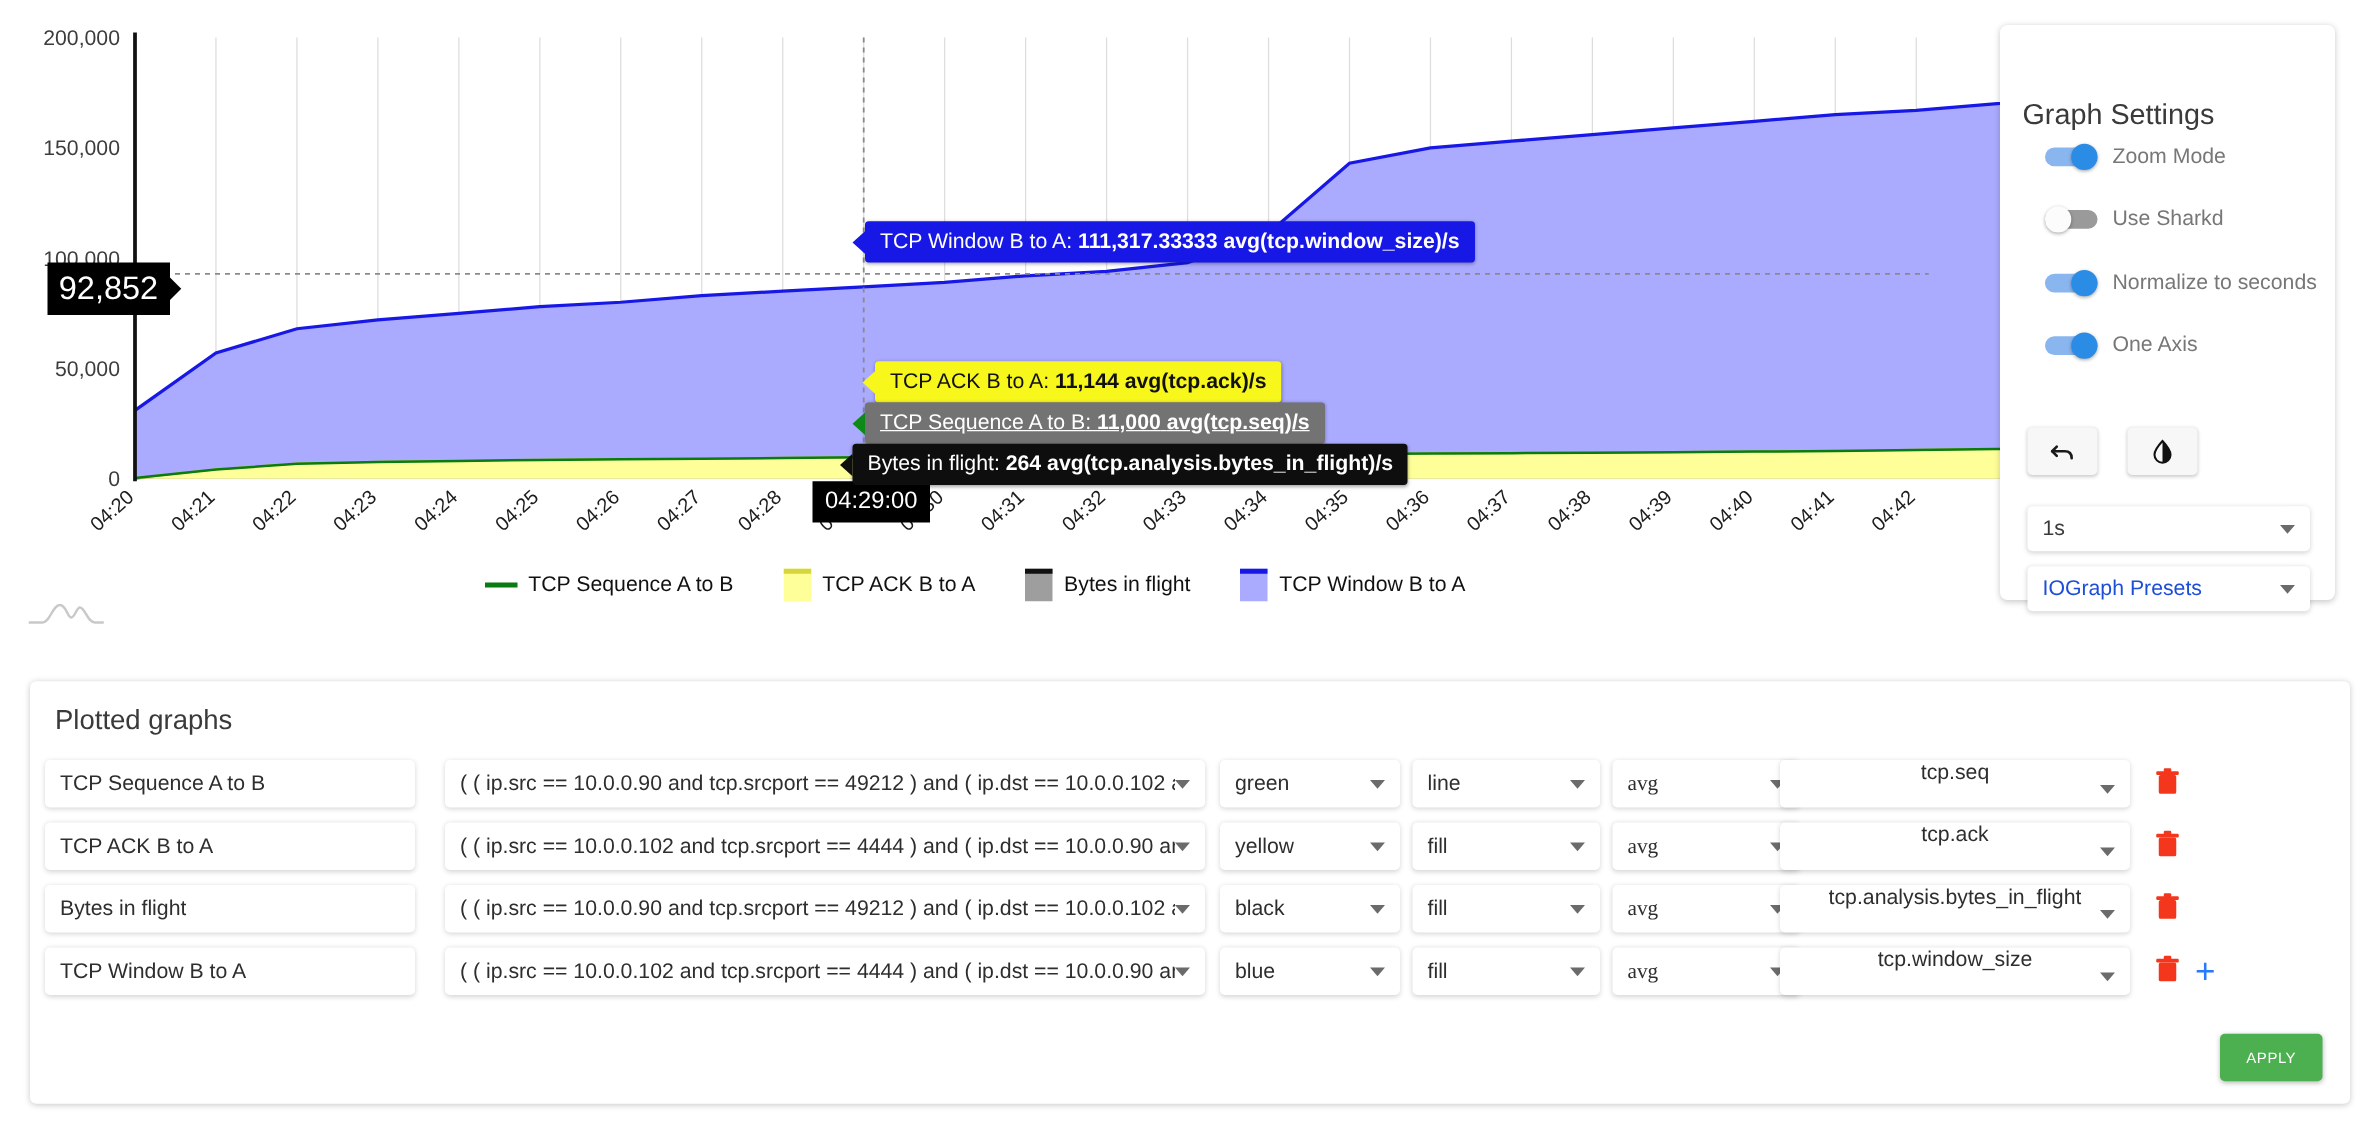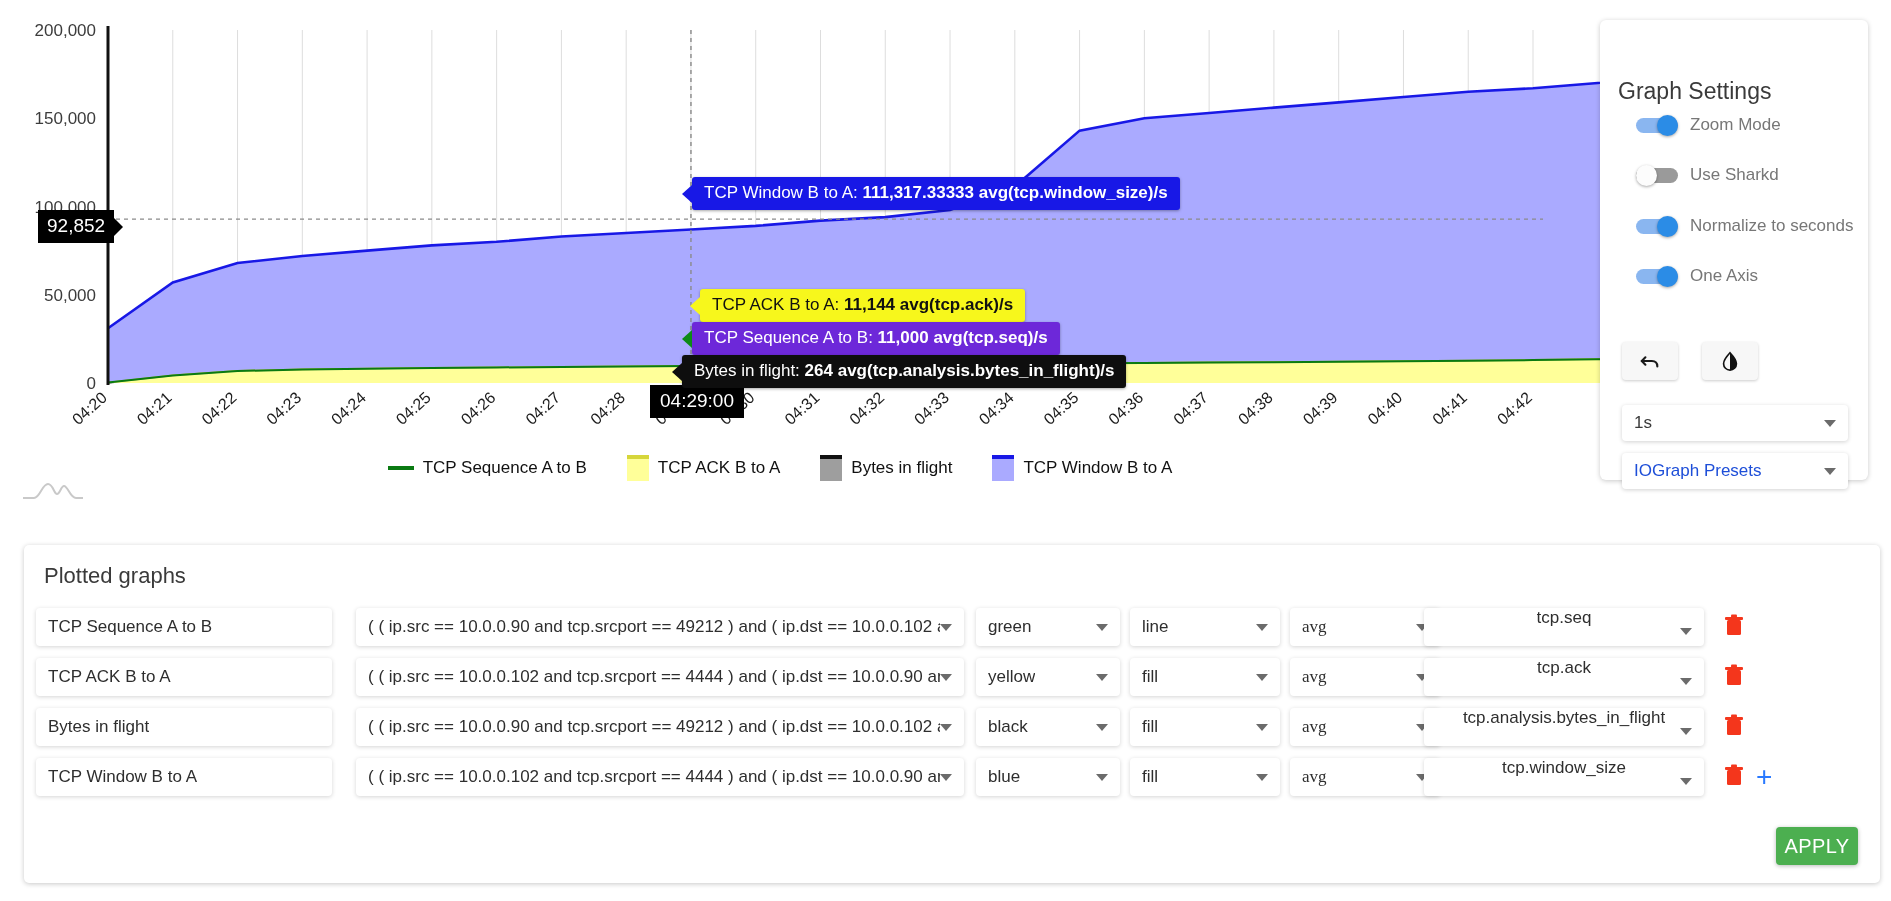--- a/index.html
+++ b/index.html
@@ -17,21 +17,21 @@
   .chart-svg { position: absolute; left: 0; top: 0; }
 
   .ylabel {
     font-size: 17px; fill: #3c3c3c;
   }
   .xlabel-text { font-size: 16px; fill: #1c1c1c; }
 
   
   .cursor-badge {
     position: absolute; left: 38px; top: 210px;
-    background: #000; color: #fff; font-size: 19px;
+    background: #000; color: #fff; font-size: 26px;
     padding: 5px 9px 6px 9px; white-space: nowrap;
     font-family: "Liberation Sans", sans-serif;
   }
   .cursor-badge .nub {
     position: absolute; right: -9px; top: 50%; transform: translateY(-50%);
     width: 0; height: 0;
     border-top: 9px solid transparent; border-bottom: 9px solid transparent;
     border-left: 9px solid #000;
   }
 
@@ -51,21 +51,21 @@
   }
   .tip .nub {
     position: absolute; left: -10px; top: 50%; transform: translateY(-50%);
     width: 0; height: 0;
     border-top: 9px solid transparent; border-bottom: 9px solid transparent;
     border-right: 10px solid currentColor;
   }
   .tip b { font-weight: bold; }
   .tip-window { left: 692px; top: 177px; background: #1818e6; color: #fff; }
   .tip-ack    { left: 700px; top: 289px; background: #f7f71c; color: #111; }
-  .tip-seq    { left: 692px; top: 322px; background: #6d28d9; color: #fff; }
+  .tip-seq    { left: 692px; top: 322px; background: #737373; color: #fff; text-decoration: underline; }
   .tip-bif    { left: 682px; top: 355px; background: #0e0e0e; color: #fff; }
   .tip-window .nub { border-right-color: #1818e6; }
   .tip-ack .nub    { border-right-color: #f7f71c; }
   .tip-seq .nub    { border-right-color: #0d8a18; }
   .tip-bif .nub    { border-right-color: #0e0e0e; }
 
   
   .legend {
     position: absolute; left: 0; top: 455px; width: 1560px;
     display: flex; justify-content: center; align-items: center; gap: 40px;
@@ -140,21 +140,21 @@
   .f-color  { position: absolute; left: 952px;  width: 144px; }
   .f-style  { position: absolute; left: 1106px; width: 150px; }
   .f-calc   { position: absolute; left: 1266px; width: 150px; font-family: Liberation Serif, serif; }
   .f-field  { position: absolute; left: 1400px; width: 280px; flex-direction: column; }
   .trash { position: absolute; left: 1700px; width: 22px; height: 26px; cursor: pointer; }
   .plus  { position: absolute; left: 1732px; font-size: 28px; color: #2979ff; line-height: 1; cursor: pointer; }
 
   .apply-btn {
     position: absolute; right: 22px; bottom: 18px; width: 82px; height: 38px;
     background: #4caf50; color: #fff; border: none; border-radius: 4px;
-    font-size: 20px; letter-spacing: .4px; cursor: pointer;
+    font-size: 12px; letter-spacing: .4px; cursor: pointer;
     box-shadow: 0 1px 4px rgba(0,0,0,.28); font-family: "Liberation Sans", sans-serif;
   }
 </style>
 </head>
 <body>
 
 <div class="page">
 
   <div class="chart-wrap">
     <svg class="chart-svg" width="1600" height="460">

